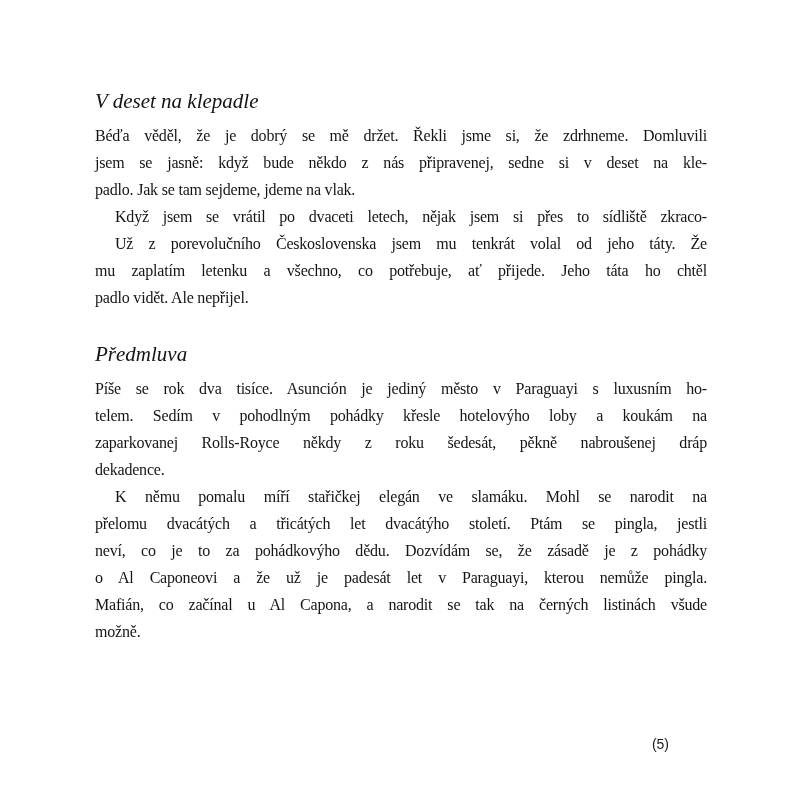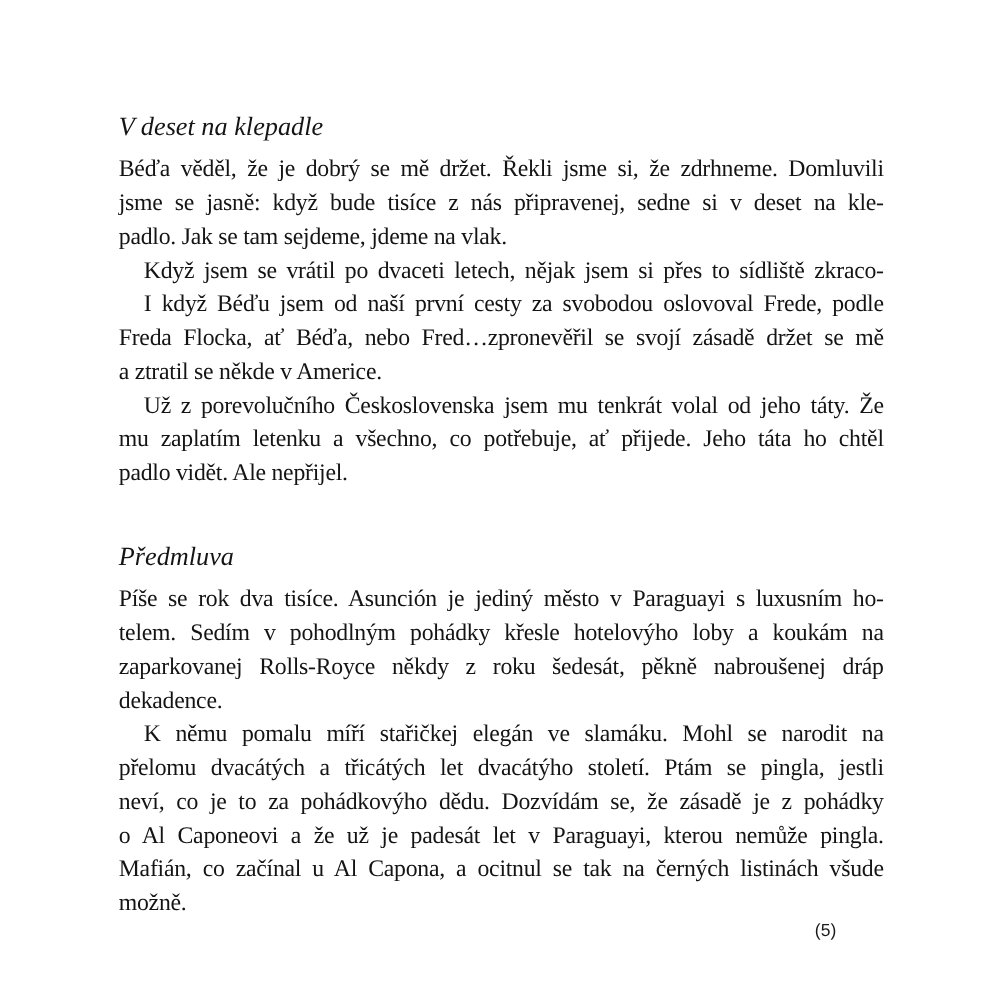--- a/index.html
+++ b/index.html
@@ -16,32 +16,32 @@
     font-family: "Liberation Serif", serif;
     overflow: hidden;
   }
   .content {
     position: absolute;
     left: 95px;
     top: 88px;
     width: 612px;
   }
   .section { margin: 0; }
-  .section.second { margin-top: 40px; }
+  .section.second { margin-top: 30px; }
   .heading {
     font-style: italic;
     font-weight: normal;
     font-size: 21px;
     line-height: 27px;
     margin: 0 0 7px 0;
     text-align: left;
   }
   .para { margin: 0; }
   .line {
-    font-size: 19px;
+    font-size: 16px;
     line-height: 27px;
     letter-spacing: -0.2px;
     white-space: normal;
   }
   .just {
     text-align: justify;
     text-align-last: justify;
   }
   .end {
     text-align: left;
@@ -62,33 +62,28 @@
 <body>
 
 <div class="page">
   <div class="content">
 
     <div class="section">
       <h2 class="heading">V deset na klepadle</h2>
 
       <div class="para">
         <div class="line just">Béďa věděl, že je dobrý se mě držet. Řekli jsme si, že zdrhneme. Domluvili</div>
-        <div class="line just">jsme se jasně: když bude tisíce z nás připravenej, sedne si v deset na kle-</div>
+        <div class="line just">jsem se jasně: když bude někdo z nás připravenej, sedne si v deset na kle-</div>
         <div class="line end">padlo. Jak se tam sejdeme, jdeme na vlak.</div>
       </div>
 
       <div class="para">
         <div class="line just indent">Když jsem se vrátil po dvaceti letech, nějak jsem si přes to sídliště zkraco-</div>
       </div>
 
-      <div class="para">
-        <div class="line just indent">I když Béďu jsem od naší první cesty za svobodou oslovoval Frede, podle</div>
-        <div class="line just">Freda Flocka, ať Béďa, nebo Fred…zpronevěřil se svojí zásadě držet se mě</div>
-        <div class="line end">a ztratil se někde v Americe.</div>
-      </div>
 
       <div class="para">
         <div class="line just indent">Už z porevolučního Československa jsem mu tenkrát volal od jeho táty. Že</div>
         <div class="line just">mu zaplatím letenku a všechno, co potřebuje, ať přijede. Jeho táta ho chtěl</div>
         <div class="line end">padlo vidět. Ale nepřijel.</div>
       </div>
     </div>
 
     <div class="section second">
       <h2 class="heading">Předmluva</h2>
@@ -98,21 +93,21 @@
         <div class="line just">telem. Sedím v pohodlným pohádky křesle hotelovýho loby a koukám na</div>
         <div class="line just">zaparkovanej Rolls-Royce někdy z roku šedesát, pěkně nabroušenej dráp</div>
         <div class="line end">dekadence.</div>
       </div>
 
       <div class="para">
         <div class="line just indent">K němu pomalu míří stařičkej elegán ve slamáku. Mohl se narodit na</div>
         <div class="line just">přelomu dvacátých a třicátých let dvacátýho století. Ptám se pingla, jestli</div>
         <div class="line just">neví, co je to za pohádkovýho dědu. Dozvídám se, že zásadě je z pohádky</div>
         <div class="line just">o Al Caponeovi a že už je padesát let v Paraguayi, kterou nemůže pingla.</div>
-        <div class="line just">Mafián, co začínal u Al Capona, a ocitnul se tak na černých listinách všude</div>
+        <div class="line just">Mafián, co začínal u Al Capona, a narodit se tak na černých listinách všude</div>
         <div class="line end">možně.</div>
       </div>
     </div>
 
   </div>
 
   <div class="folio">(5)</div>
 </div>
 
 </body></html>

